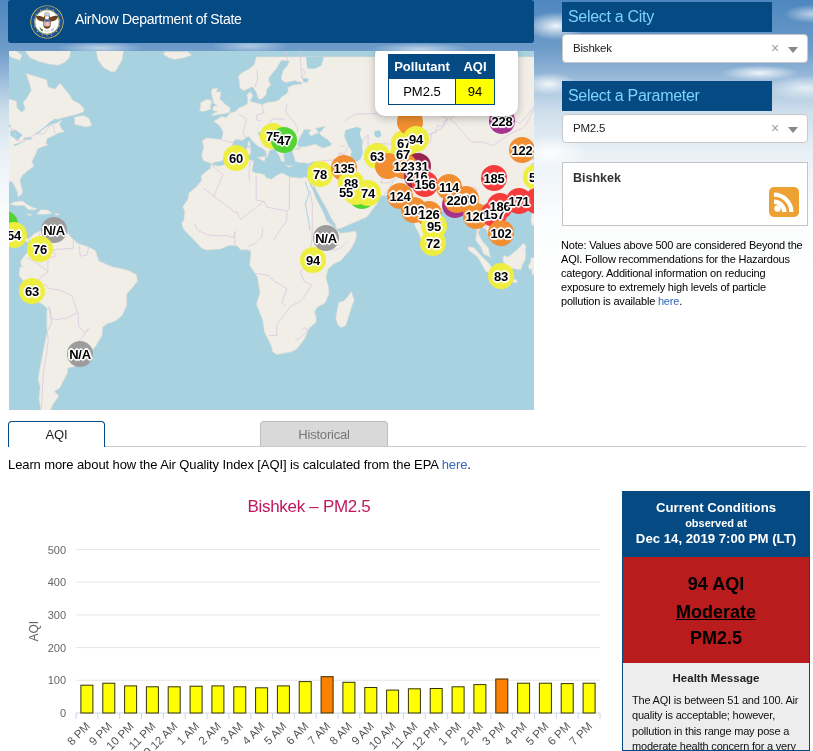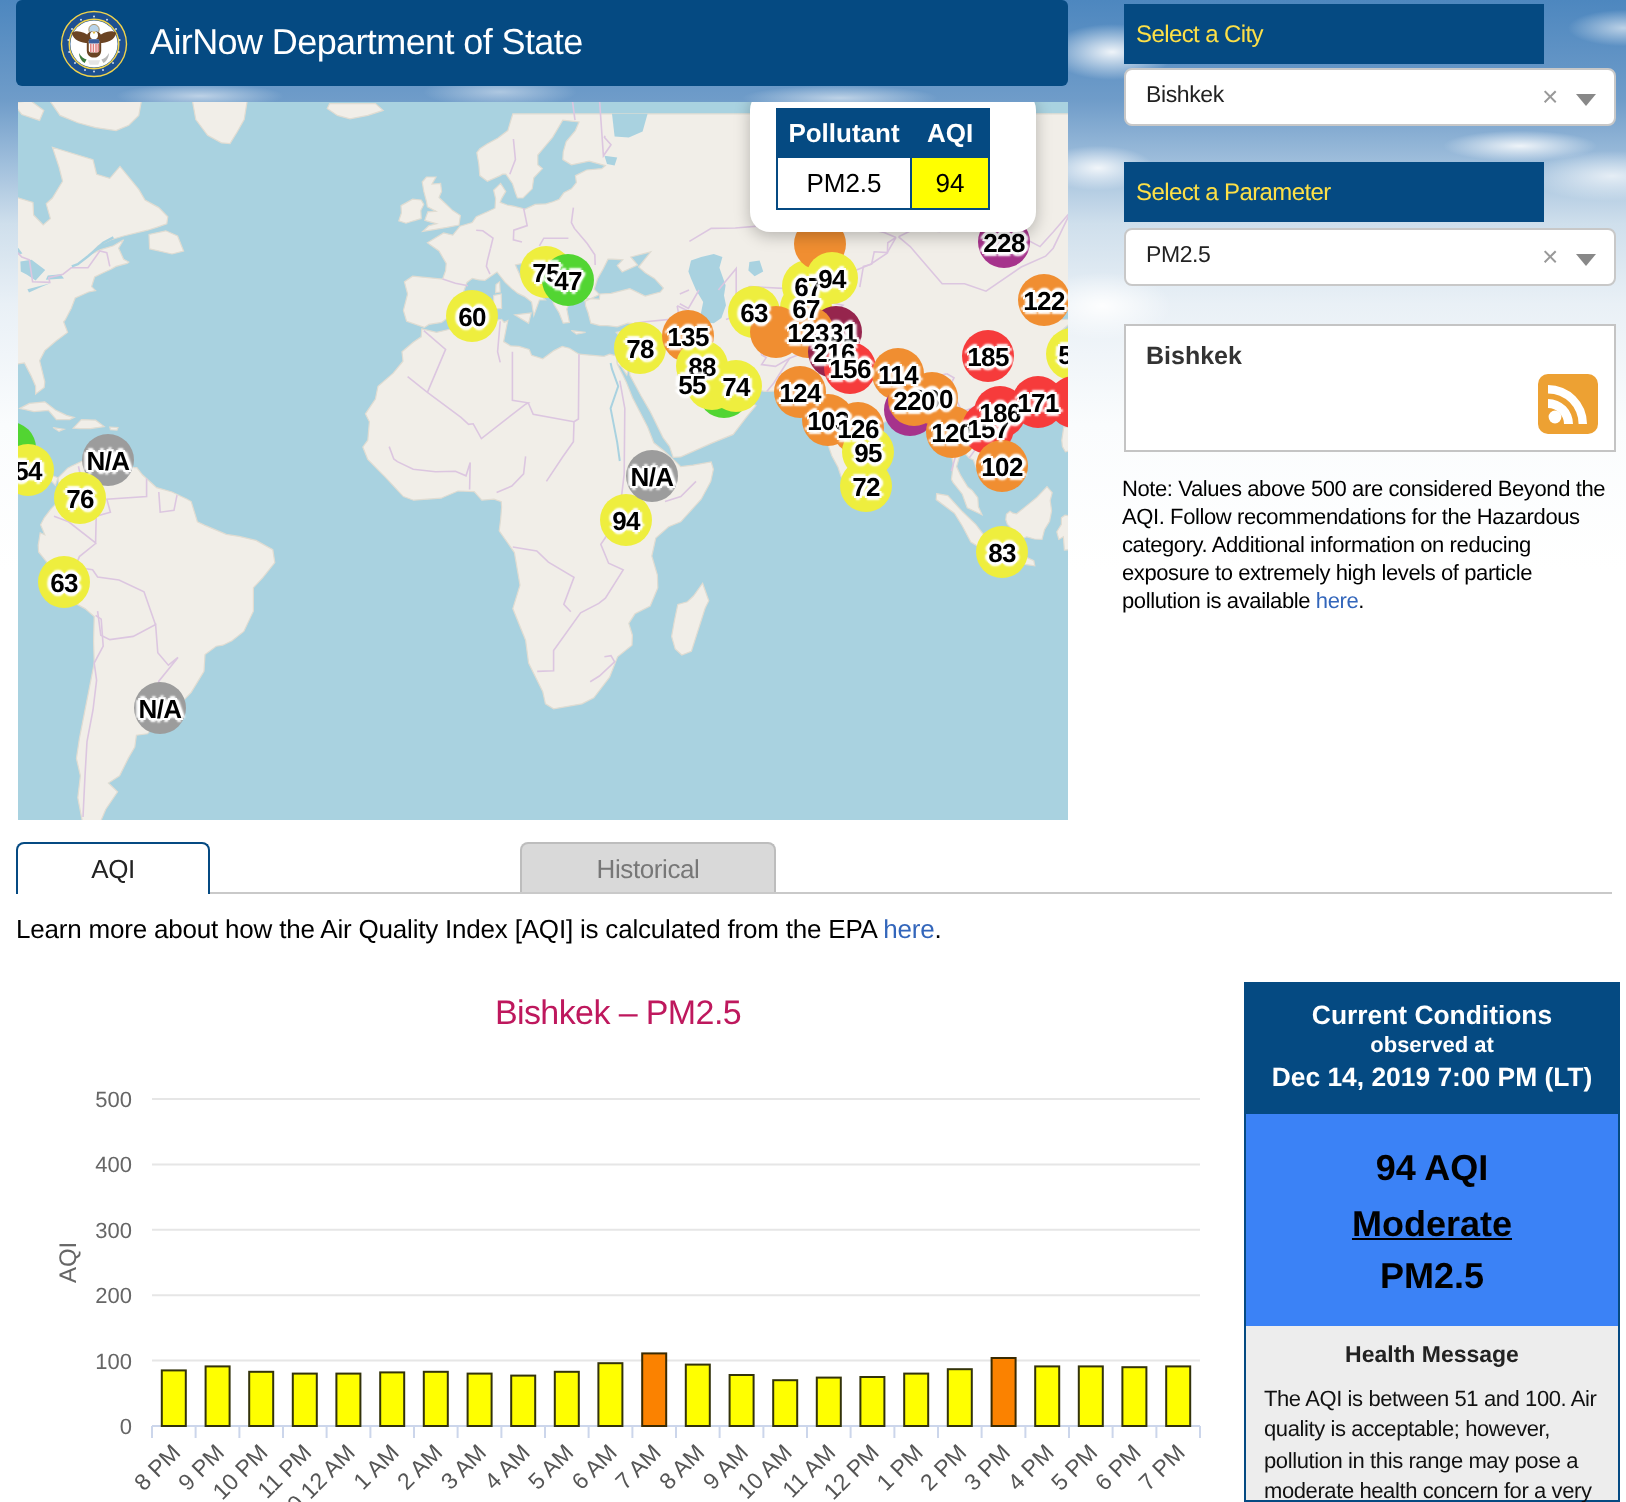--- a/index.html
+++ b/index.html
@@ -12,58 +12,58 @@
  radial-gradient(ellipse 55px 11px at 760px 73px, rgba(255,255,255,.85) 0%, rgba(255,255,255,0) 70%),
  radial-gradient(ellipse 60px 18px at 806px 88px, rgba(255,255,255,.7) 0%, rgba(255,255,255,0) 70%),
  radial-gradient(ellipse 40px 13px at 812px 14px, rgba(255,255,255,.6) 0%, rgba(255,255,255,0) 70%),
  radial-gradient(ellipse 80px 14px at 690px 212px, rgba(255,255,255,.8) 0%, rgba(255,255,255,0) 70%),
  radial-gradient(ellipse 45px 10px at 640px 48px, rgba(255,255,255,.5) 0%, rgba(255,255,255,0) 70%),
  radial-gradient(ellipse 60px 9px at 100px 48px, rgba(255,255,255,.55) 0%, rgba(255,255,255,0) 70%),
  radial-gradient(ellipse 70px 9px at 420px 49px, rgba(255,255,255,.55) 0%, rgba(255,255,255,0) 70%),
  radial-gradient(ellipse 55px 11px at 250px 46px, rgba(255,255,255,.45) 0%, rgba(255,255,255,0) 70%),
  linear-gradient(180deg,#4d87bf 0px,#6f9cc9 50px,#a0bfdc 82px,#cfdfec 112px,#e9f0f6 152px,#fafcfd 212px,#ffffff 285px);}
 #hdr{position:absolute;left:8px;top:0;width:526px;height:43px;background:#054a82;border-radius:3px;}
-#hdr .ttl{position:absolute;left:67px;top:11px;color:#fff;font-size:18px;letter-spacing:-0.3px;}
+#hdr .ttl{position:absolute;left:67px;top:11px;color:#fff;font-size:14px;letter-spacing:-0.3px;}
 #seal{position:absolute;left:22px;top:5px;width:34px;height:34px;}
 #map{position:absolute;left:9px;top:51px;width:525px;height:359px;overflow:hidden;background:#a9d2e0;}
 .mk{position:absolute;width:26px;height:26px;border-radius:50%;}
 .lb{position:absolute;width:26px;text-align:center;font-size:13px;font-weight:bold;color:#000;letter-spacing:-0.3px;
  text-shadow:-1px -1px 0 #fff,1px -1px 0 #fff,-1px 1px 0 #fff,1px 1px 0 #fff,0 2px 1px #fff,0 -2px 1px #fff,2px 0 1px #fff,-2px 0 1px #fff;}
 .mY{background:#eeee3e;}
 .mO{background:#f08e31;}
 .mR{background:#f63b3b;}
 .mP{background:#a6338c;}
 .mM{background:#96254d;}
 .mG{background:#52d532;}
 .mN{background:#9c9c9c;}
 #popup{position:absolute;left:366px;top:-6px;width:143px;height:71px;background:#fff;border-radius:10px;box-shadow:0 2px 8px rgba(0,0,0,.25);}
 #ptable{position:absolute;left:13px;top:9px;border-collapse:collapse;font-size:13px;}
 #ptable td{border:1.5px solid #054a82;text-align:center;padding:0;}
 #ptable .h{background:#054a82;color:#fff;font-weight:bold;height:23px;}
 #ptable .b{height:25px;}
-.sideh{position:absolute;left:562px;width:210px;height:30px;background:#054a82;color:#fde047;font-size:12px;letter-spacing:-0.3px;line-height:30px;padding-left:6px;box-sizing:border-box;}
+.sideh{position:absolute;left:562px;width:210px;height:30px;background:#054a82;color:#7dd3fc;font-size:16px;letter-spacing:-0.3px;line-height:30px;padding-left:6px;box-sizing:border-box;}
 .drop{position:absolute;left:562px;width:246px;height:29px;background:#fff;border:1px solid #c8c8c8;border-radius:4px;box-sizing:border-box;font-size:11.5px;letter-spacing:-0.2px;color:#222;line-height:27px;padding-left:10px;}
 .dx{position:absolute;right:28px;top:0;color:#999;font-size:14px;}
 .dv{position:absolute;right:9px;top:12px;width:0;height:0;border-left:5px solid transparent;border-right:5px solid transparent;border-top:6px solid #888;}
 #rssbox{position:absolute;left:562px;top:162px;width:246px;height:64px;background:#fff;border:1px solid #c4c4c4;box-sizing:border-box;}
 #rssbox .city{position:absolute;left:10px;top:8px;font-size:12.5px;font-weight:bold;color:#333;}
 #note{position:absolute;left:561px;top:238px;width:252px;font-size:11px;letter-spacing:-0.2px;color:#000;line-height:14.1px;}
 #note a{color:#3366bb;text-decoration:none;}
 #tabs{position:absolute;left:0px;top:421px;width:813px;height:26px;}
 #tabline{position:absolute;left:8px;top:446px;width:798px;height:0;border-bottom:1px solid #c9c9c9;}
 .tab{position:absolute;top:0;height:25px;line-height:25px;text-align:center;font-size:13px;letter-spacing:-0.2px;border-radius:4px 4px 0 0;box-sizing:border-box;}
 #tab1{left:8px;width:97px;background:#fff;border:1px solid #054a82;border-bottom:none;color:#222;z-index:2;height:26px;}
 #tab2{left:108px;width:150px;background:#d9d9d9;border:1px solid #bdbdbd;border-bottom:none;color:#777;}
 #tab3{left:260px;width:128px;background:#d9d9d9;border:1px solid #bdbdbd;border-bottom:none;color:#777;}
 #learn{position:absolute;left:8px;top:457px;font-size:13px;letter-spacing:-0.1px;color:#000;}
 #learn a{color:#3366bb;text-decoration:none;}
 #ctitle{position:absolute;left:0px;top:497px;width:618px;text-align:center;font-size:17px;letter-spacing:-0.3px;color:#be185d;}
 #cc{position:absolute;left:622px;top:491px;width:188px;height:260px;border:1px solid #054a82;box-sizing:border-box;background:#ededed;}
 #cchead{position:absolute;left:0;top:0;width:100%;height:65px;background:#054a82;color:#fff;text-align:center;}
-#ccyellow{position:absolute;left:0;top:65px;width:100%;height:106px;background:#3b82f6;text-align:center;font-weight:bold;font-size:18px;color:#000;}
+#ccyellow{position:absolute;left:0;top:65px;width:100%;height:106px;background:#b91c1c;text-align:center;font-weight:bold;font-size:18px;color:#000;}
 #cchealth{position:absolute;left:0;top:171px;width:100%;text-align:center;}
 #cchealth .hm{font-weight:bold;font-size:11.5px;color:#222;margin-top:9px;}
 #cchealth .bt{font-size:11px;letter-spacing:-0.2px;color:#111;text-align:left;padding:9px 8px 0 9px;line-height:15.4px;}
 </style>
 </head>
 <body>
 <div id="sky"></div>
 <div id="hdr">
 <svg id="seal" viewBox="0 0 34 34" xmlns="http://www.w3.org/2000/svg">
 <circle cx="17" cy="17" r="16.6" fill="#f2d44b"></circle>

